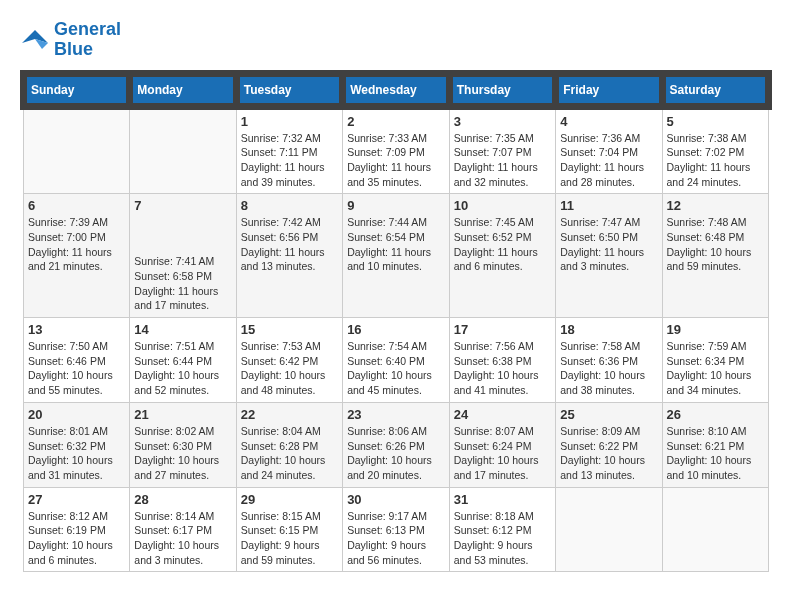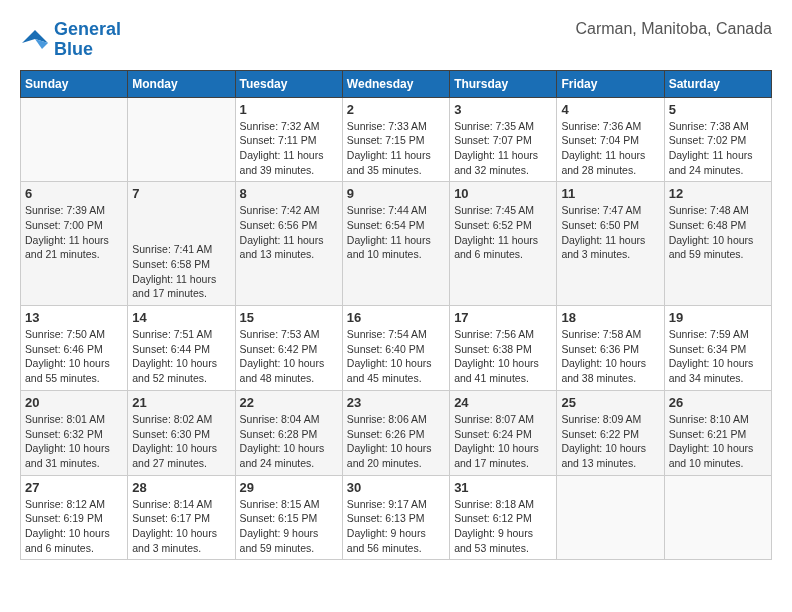--- a/index.html
+++ b/index.html
@@ -50,21 +50,21 @@
       width: 100%;
       border-collapse: collapse;
       font-size: 11px;
     }
     .calendar th {
       background: #1a6eb5;
       color: #fff;
       padding: 6px 4px;
       text-align: left;
       font-size: 12px;
-      border: 1px solid #404040;
+      border: 7px solid #404040;
     }
     .calendar td {
       border: 1px solid #ccc;
       vertical-align: top;
       padding: 4px;
       width: 107px;
       min-height: 80px;
       background: #fff;
     }
     .calendar tr:nth-child(even) td {
@@ -93,21 +93,20 @@
     <svg class="logo-bird" viewBox="0 0 30 30">
       <polygon points="15,5 28,18 15,14 2,18" fill="#1a6eb5"></polygon>
       <polygon points="15,14 28,18 22,24" fill="#4a9ade"></polygon>
     </svg>
     <div class="logo-text">
       <div><span>General</span></div>
       <div><span style="color:#1a6eb5">Blue</span></div>
     </div>
   </div>
   <div class="title-block">
-    <div class="location">Carman, Manitoba, Canada</div>
   </div>
 </div>
 
 <table class="calendar">
   <thead>
     <tr>
     <th>Sunday</th>
         <th>Monday</th>
         <th>Tuesday</th>
         <th>Wednesday</th>
@@ -122,21 +121,21 @@
         <td class="empty-cell"></td>
         <td>
           <div class="day-num">1</div>
           <div class="day-info" style="white-space: pre-line;">Sunrise: 7:32 AM
 Sunset: 7:11 PM
 Daylight: 11 hours and 39 minutes.</div>
         </td>
         <td>
           <div class="day-num">2</div>
           <div class="day-info" style="white-space: pre-line;">Sunrise: 7:33 AM
-Sunset: 7:15 PM
+Sunset: 7:09 PM
 Daylight: 11 hours and 35 minutes.</div>
         </td>
         <td>
           <div class="day-num">3</div>
           <div class="day-info" style="white-space: pre-line;">Sunrise: 7:35 AM
 Sunset: 7:07 PM
 Daylight: 11 hours and 32 minutes.</div>
         </td>
         <td>
           <div class="day-num">4</div>

